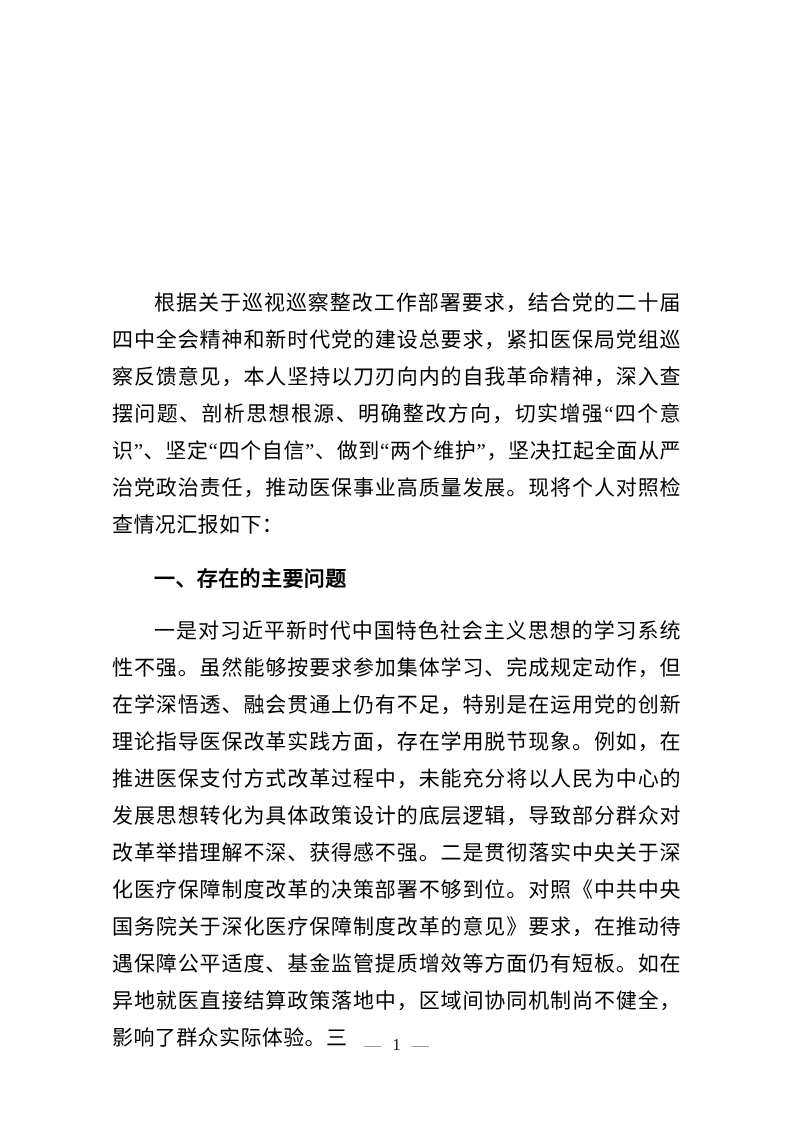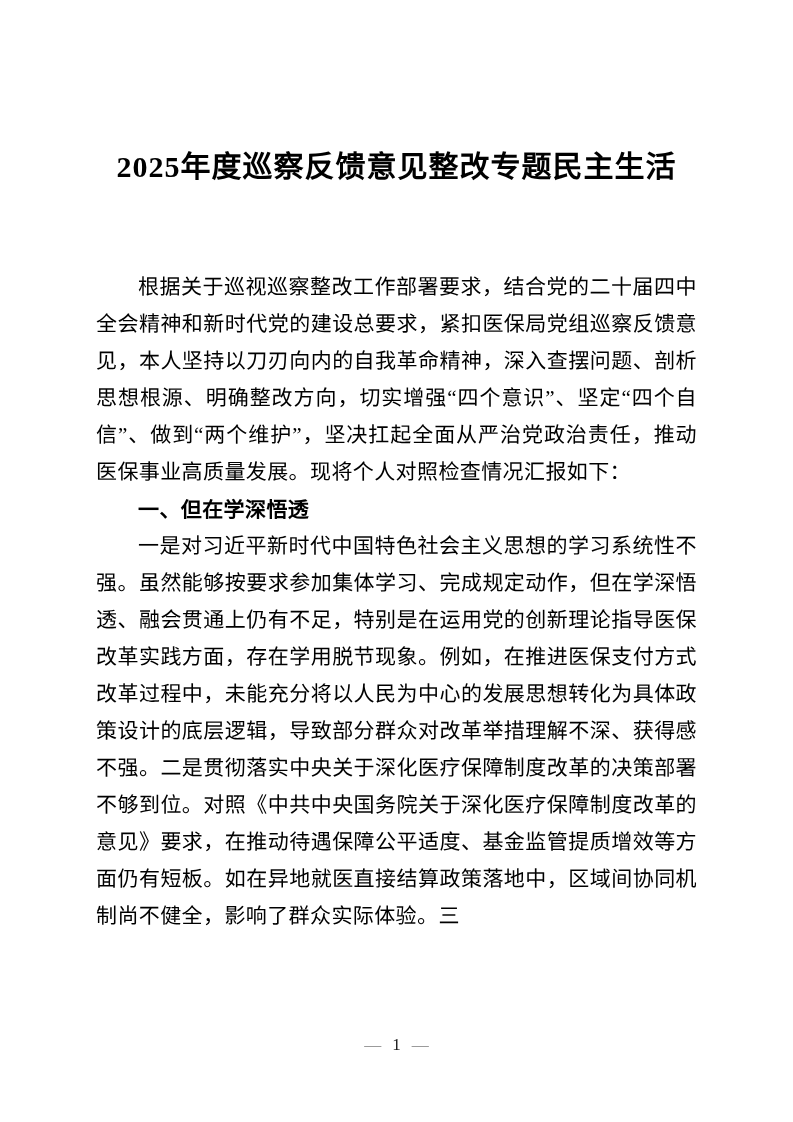--- a/index.html
+++ b/index.html
@@ -32,21 +32,21 @@
     position: absolute;
     top: 269px;
     left: 96px;
     width: 601px;
     font-size: 21px;
     line-height: 37px;
     text-align: justify;
     letter-spacing: 0.4px;
   }
   .doc-body p {
-    margin: 0;
+    margin: 16px;
     padding: 0;
     text-indent: 42px; 
   }
   .heading-1 {
     font-family: "Liberation Sans", "DejaVu Sans", sans-serif;
     font-weight: 600;
   }
   .heading-2 {
     font-weight: 700;
   }
@@ -71,24 +71,23 @@
     color: #1a1a1a;
     padding: 0 9px;
   }
 </style>
 </head>
 <body>
 
 <div class="page">
 
   <div class="doc-title">
-      <div>2025年度巡察反馈意见整改专题民主生活</div>
     </div>
 
   <div class="doc-body">
     <p>根据关于巡视巡察整改工作部署要求，结合党的二十届四中全会精神和新时代党的建设总要求，紧扣医保局党组巡察反馈意见，本人坚持以刀刃向内的自我革命精神，深入查摆问题、剖析思想根源、明确整改方向，切实增强“四个意识”、坚定“四个自信”、做到“两个维护”，坚决扛起全面从严治党政治责任，推动医保事业高质量发展。现将个人对照检查情况汇报如下：</p>
-    <p class="heading-1">一、但在学深悟透</p>
+    <p class="heading-1">一、存在的主要问题</p>
     <p><span class="marker-bold">一是</span><span>对习近平新时代中国特色社会主义思想的学习系统性不强。虽然能够按要求参加集体学习、完成规定动作，但在学深悟透、融会贯通上仍有不足，特别是在运用党的创新理论指导医保改革实践方面，存在学用脱节现象。例如，在推进医保支付方式改革过程中，未能充分将以人民为中心的发展思想转化为具体政策设计的底层逻辑，导致部分群众对改革举措理解不深、获得感不强。</span><span class="marker-bold">二是</span><span>贯彻落实中央关于深化医疗保障制度改革的决策部署不够到位。对照《中共中央国务院关于深化医疗保障制度改革的意见》要求，在推动待遇保障公平适度、基金监管提质增效等方面仍有短板。如在异地就医直接结算政策落地中，区域间协同机制尚不健全，影响了群众实际体验。</span><span class="marker-bold">三</span></p>
   </div>
 
   <div class="page-footer"><span class="dash">—</span><span class="num">1</span><span class="dash">—</span></div>
 
 </div>
 
 </body></html>

